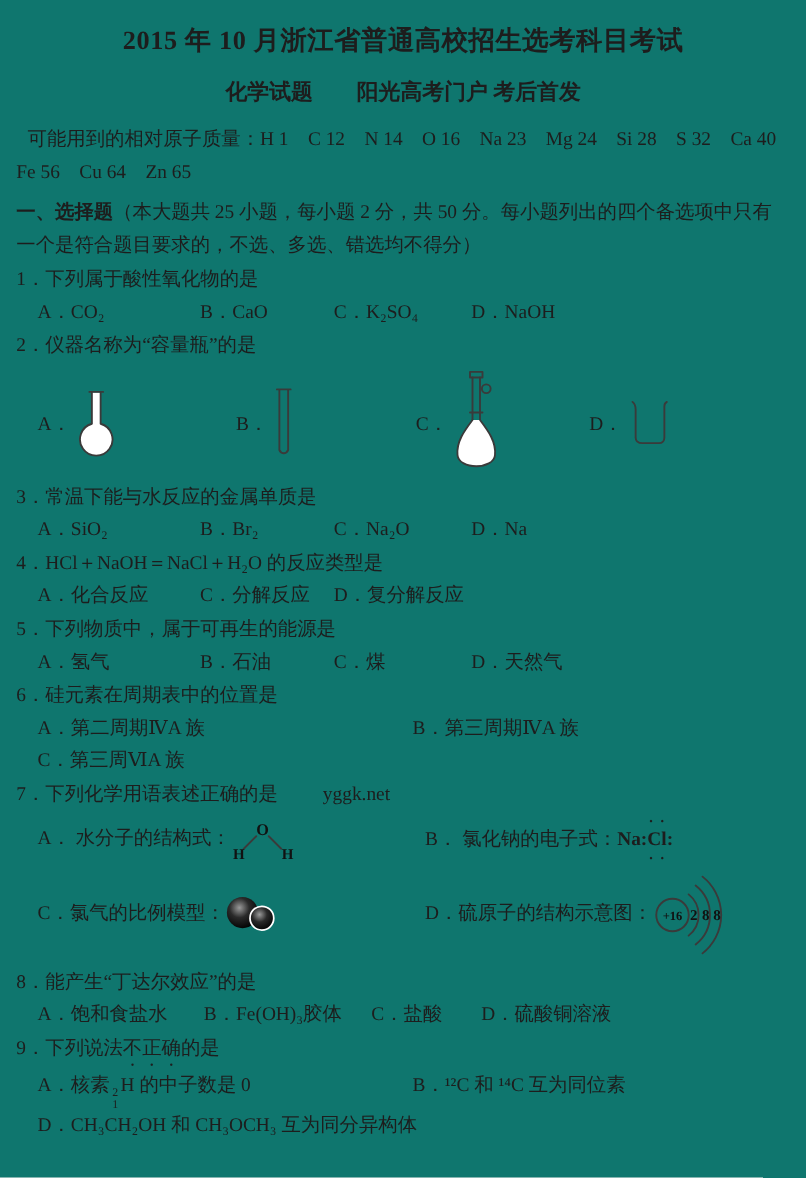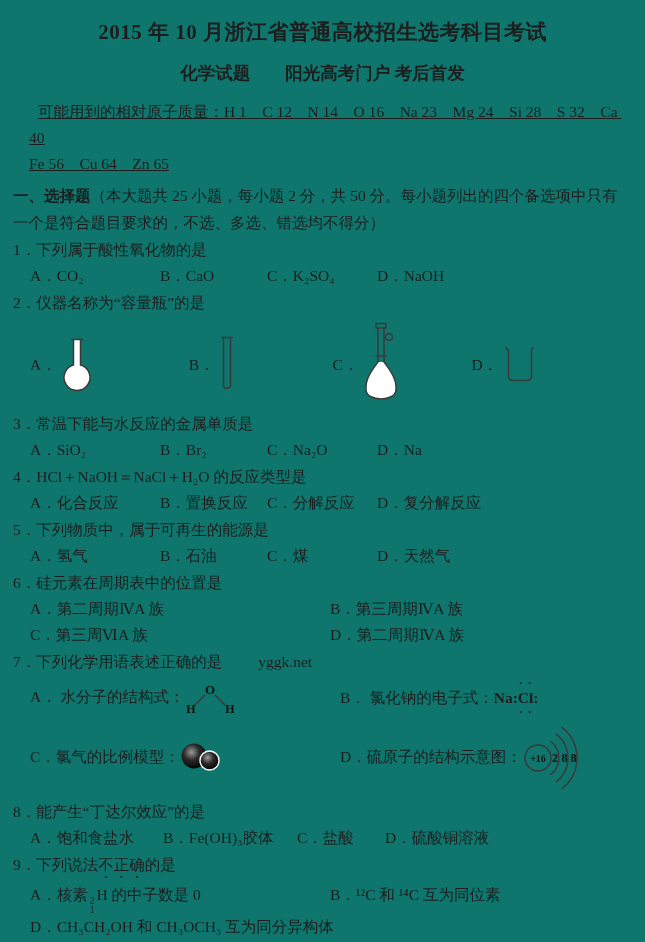--- a/index.html
+++ b/index.html
@@ -4,21 +4,21 @@
 <style>
   html,body { margin:0; padding:0; background:#e8e8e8; }
   .page {
     width:645px; height:942px; margin:0 auto; background:#0f766e;
     color:#1d1d1d; font-family:"Liberation Serif","DejaVu Serif",serif;
     font-size:15.5px; box-sizing:border-box; padding:10px 13px 0 13px;
     position:relative; overflow:hidden;
   }
   .title { font-size:21px; font-weight:bold; text-align:center; margin:8px 0 0 0; letter-spacing:0.5px; }
   .subtitle { font-size:17.5px; font-weight:bold; text-align:center; margin:15px 0 0 0; }
-  .masses { margin:14px 0 0 16px; line-height:26px; white-space:pre-wrap; text-indent:9px;text-decoration:underline; }
+  .masses { margin:14px 0 0 0; line-height:26px; white-space:pre-wrap; text-indent:9px; }
   .section-para { margin:5px 0 0 0; line-height:27px; }
   .section-para .lead { font-weight:bold;font-family:Liberation Serif, serif; }
   .qtext { margin:1px 0 0 0; line-height:26px; }
   .hang { padding-left:20px; text-indent:-20px; }
   .opts4 { display:grid; grid-template-columns:130px 107px 110px 1fr; padding-left:17px; line-height:26px; margin:0; }
   .opts4.wide { grid-template-columns:133px 134px 88px 1fr; }
   .opts2 { display:grid; grid-template-columns:300px 1fr; padding-left:17px; line-height:26px; margin:0; }
   .opts2.d7 { grid-template-columns:310px 1fr; align-items:center; }
   .optline { padding-left:17px; line-height:26px; margin:0; }
   .emph { -webkit-text-emphasis:filled dot; -webkit-text-emphasis-position:under; text-emphasis:filled dot; text-emphasis-position:under right; }
@@ -100,41 +100,39 @@
   <p class="opts4">
     <span>A．SiO₂</span>
     <span>B．Br₂</span>
     <span>C．Na₂O</span>
     <span>D．Na</span>
   </p>
 
   <p class="qtext"><span>4．</span><span>HCl＋NaOH＝NaCl＋H₂O 的反应类型是</span></p>
   <p class="opts4">
     <span>A．化合反应</span>
-    <span>B．置换反应</span>
     <span>C．分解反应</span>
     <span>D．复分解反应</span>
   </p>
 
   <p class="qtext"><span>5．</span><span>下列物质中，属于可再生的能源是</span></p>
   <p class="opts4">
     <span>A．氢气</span>
     <span>B．石油</span>
     <span>C．煤</span>
     <span>D．天然气</span>
   </p>
 
   <p class="qtext"><span>6．</span><span>硅元素在周期表中的位置是</span></p>
   <p class="opts2">
     <span>A．第二周期ⅣA 族</span>
     <span>B．第三周期ⅣA 族</span>
   </p>
   <p class="opts2">
     <span>C．第三周ⅥA 族</span>
-    <span>D．第二周期ⅣA 族</span>
   </p>
 
   <p class="qtext"><span>7．</span><span>下列化学用语表述正确的是</span><span class="wm">yggk.net</span></p>
   <div class="sp6"></div>
   <p class="opts2 d7">
     <span><span>A． 水分子的结构式：</span><svg class="diagram" width="52" height="34" viewBox="0 0 52 34">
         <text class="svgtext" x="25" y="13" font-size="13" text-anchor="middle">O</text>
         <path class="lineart" d="M20 14 L10 24 M30 14 L40 24" stroke-width="1.3"></path>
         <text class="svgtext" x="6" y="32" font-size="12" text-anchor="middle">H</text>
         <text class="svgtext" x="45" y="32" font-size="12" text-anchor="middle">H</text>

